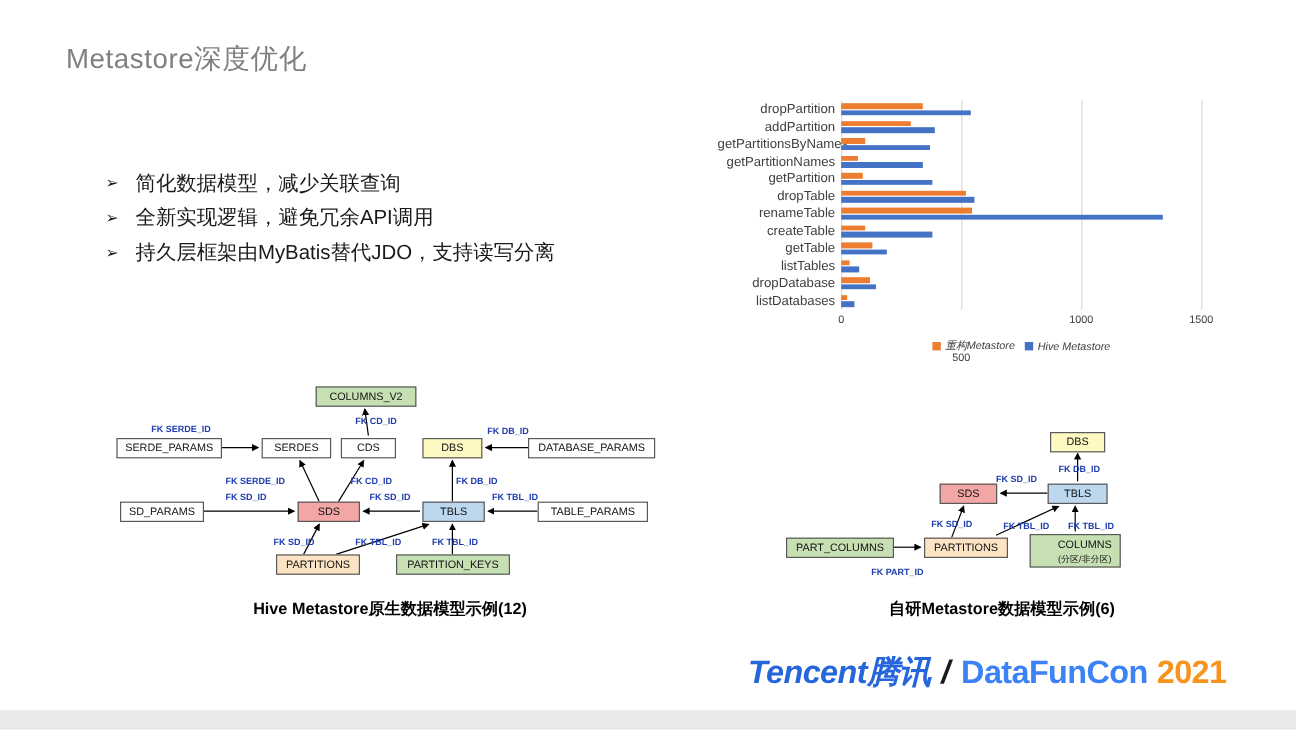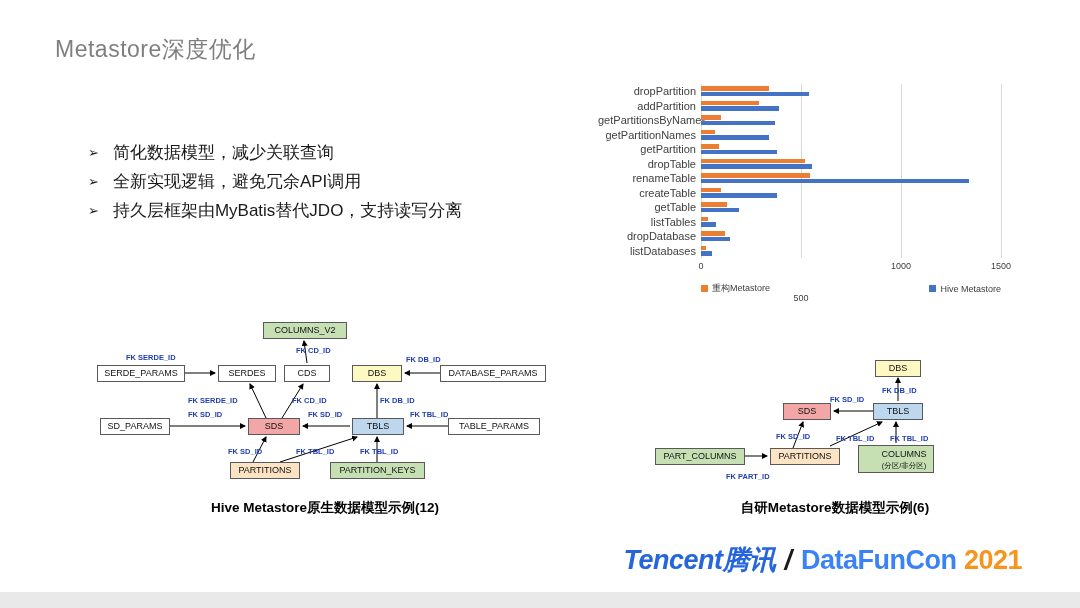--- a/index.html
+++ b/index.html
@@ -17,21 +17,21 @@
   .chart { position:absolute; left:598px; top:84px; width:412px; }
   .chart-body { position:relative; height:174px; }
   .chart-labels { position:absolute; left:0; top:0; width:98px; }
   .chart-label { height:14.5px; line-height:14.5px; font-size:11px; color:#404040; text-align:right; white-space:nowrap; }
   .chart-plot { position:absolute; left:103px; top:0; width:300px; height:174px; }
   .gridline { position:absolute; top:0; bottom:0; width:1px; background:#d9d9d9; }
   .chart-row { height:14.5px; display:flex; flex-direction:column; justify-content:center; gap:1px; position:relative; }
   .bar { height:4.5px; }
   .chart-xaxis { position:relative; margin-left:103px; width:300px; height:13px; margin-top:3px; }
   .xtick { position:absolute; transform:translateX(-50%); font-size:9px; color:#404040; }
-  .chart-legend { position:relative; margin-left:103px; width:300px; display:flex; justify-content:space-between; gap:8px; margin-top:8px; }
+  .chart-legend { position:relative; margin-left:103px; width:300px; display:flex; justify-content:center; gap:8px; margin-top:8px;font-style:italic; }
   .legend-item { display:flex; align-items:center; gap:4px; font-size:9px; color:#404040; white-space:nowrap; }
   .legend-swatch { width:7px; height:7px; display:inline-block; }
 
   
   .diagram { position:absolute; }
   .dnode { position:absolute; height:17px; line-height:15px; border:1px solid #595959; background:#fff;
            font-size:9px; color:#111; text-align:center; white-space:nowrap; padding:0 2px; }
   .green  { background:#c6e0b4; }
   .purple { background:#fef9c3; }
   .pink   { background:#f2a6a6; }

